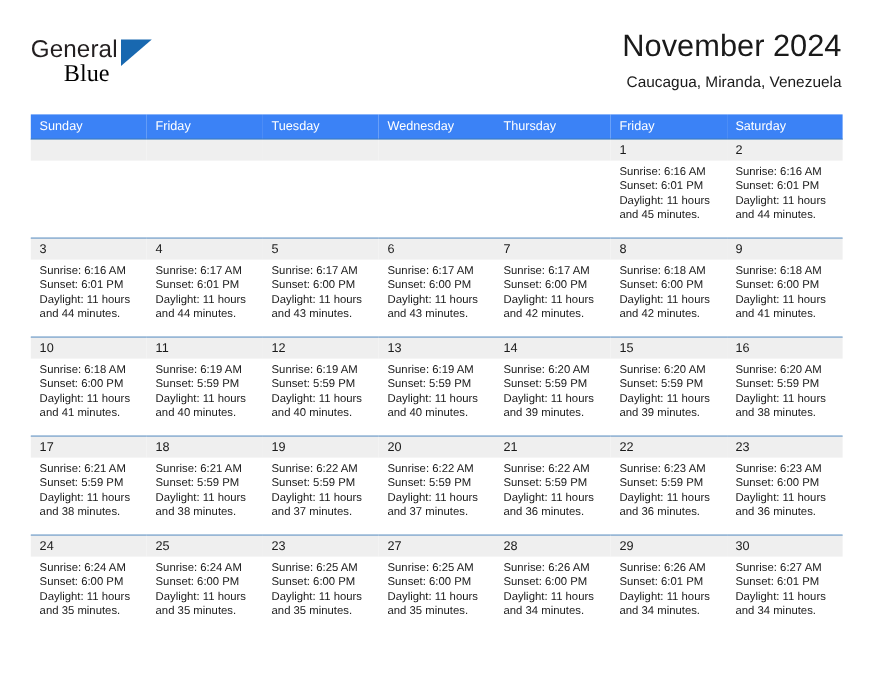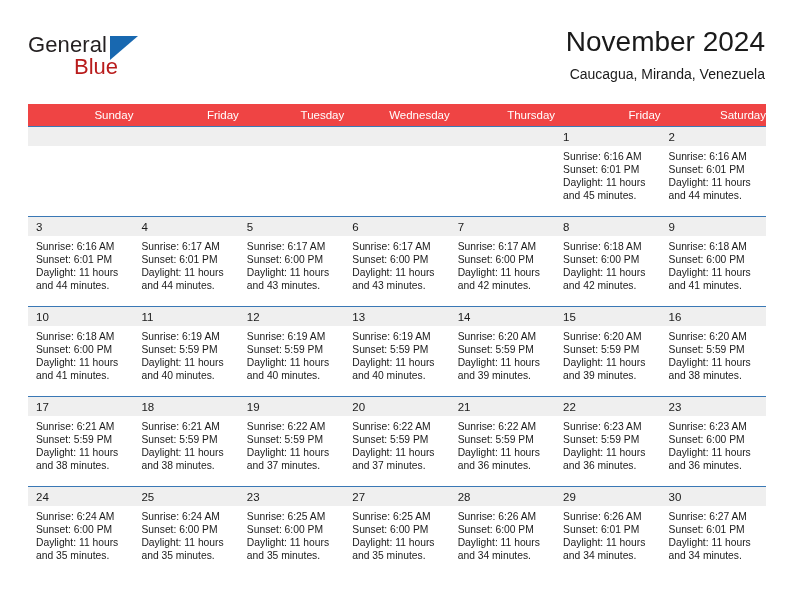--- a/index.html
+++ b/index.html
@@ -42,25 +42,25 @@
     position: absolute;
     left: 0;
     top: 0;
     font-size: 22px;
     letter-spacing: 0.1px;
     color: #231f20;
     font-family: "Liberation Sans", sans-serif;
   }
   .logo-blue {
     position: absolute;
-    left: 46px;
+    left: 30px;
     top: 22px;
     font-size: 22px;
-    color: #b91c1c;
-    font-family: Liberation Sans, sans-serif;
+    color: #000000;
+    font-family: Liberation Serif, serif;
   }
   .logo-tri {
     position: absolute;
     left: 82px;
     top: 4px;
     width: 0;
     height: 0;
     border-left: 28px solid #1868b0;
     border-bottom: 24px solid transparent;
   }
@@ -89,25 +89,25 @@
   
   .cal {
     position: absolute;
     left: 28px;
     top: 104px;
     width: 738px;
     border-collapse: collapse;
     table-layout: fixed;
   }
   .cal th {
-    background: #ef4444;
+    background: #3b82f6;
     color: #ffffff;
     font-size: 11.5px;
     font-weight: normal;
-    text-align: right;
+    text-align: left;
     padding: 5px 0 5px 8px;
     height: 20px;
     box-sizing: border-box;
   }
   .cal td {
     vertical-align: top;
     padding: 0;
     border-top: 1px solid #3a78b5;
     height: 90px;
     box-sizing: border-box;

